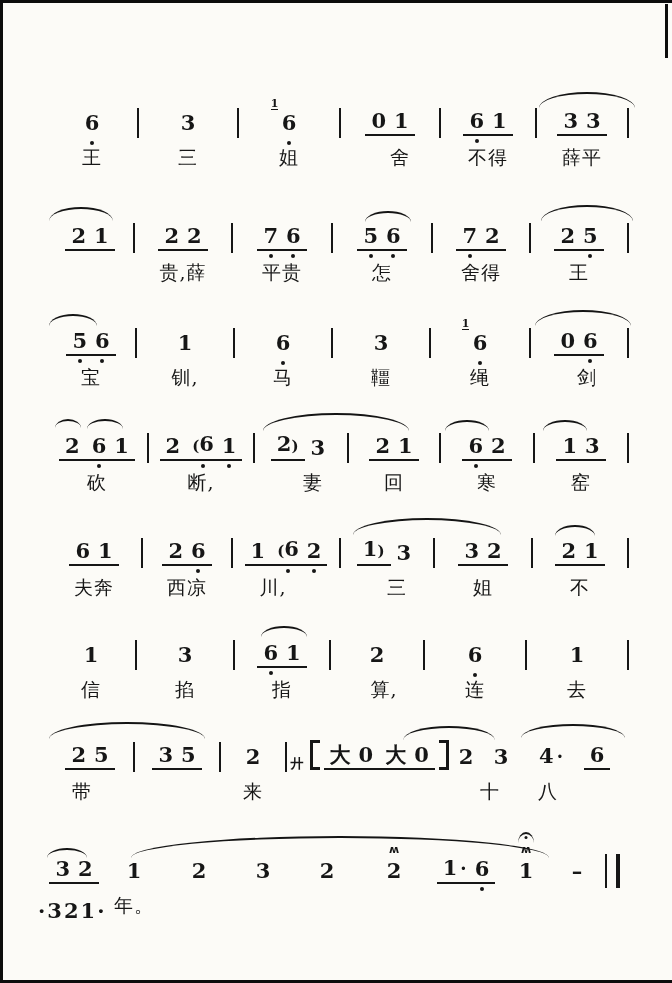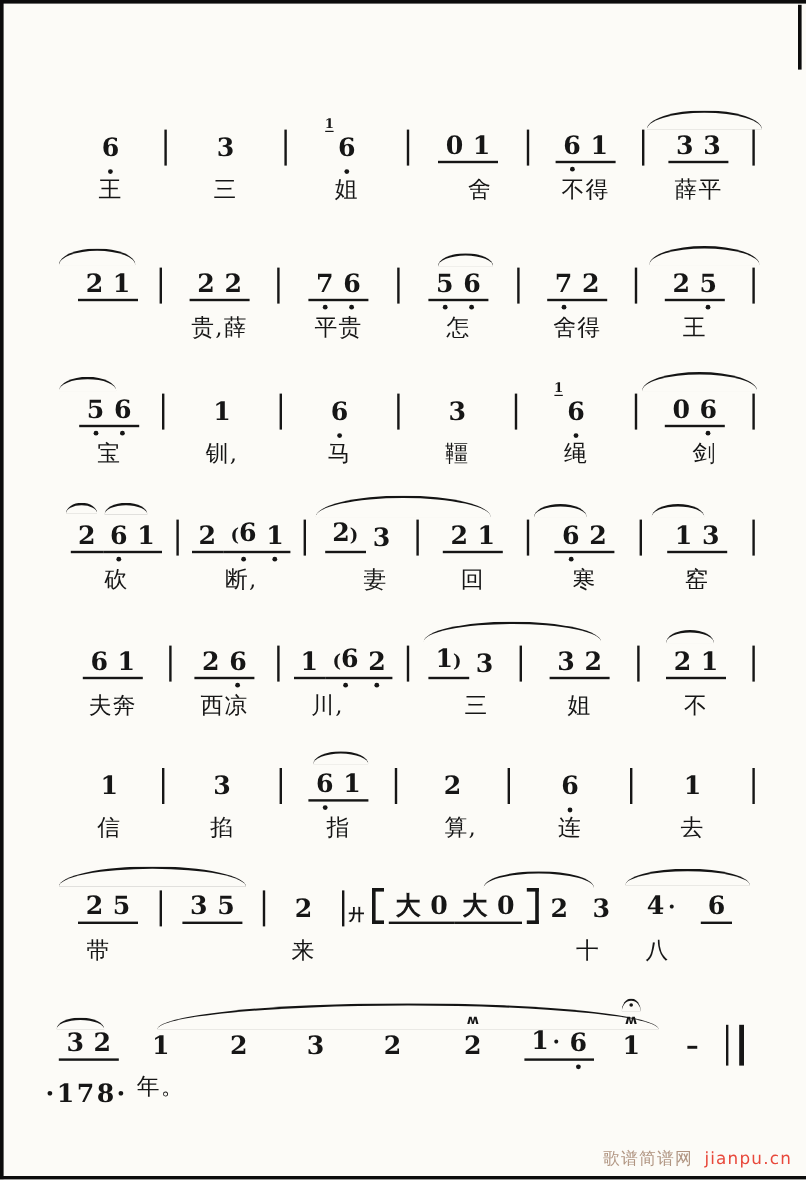--- a/index.html
+++ b/index.html
@@ -617,19 +617,15 @@
                 <span class="tok"><span class="n">–</span></span>
               </span>
             </div>
             <div class="ly"></div>
           </div>
           <div class="bar end"></div>
         </div>
       </div>
     </div>
 
-  <div class="pagenum">·178·</div>
+  <div class="pagenum">·321·</div>
 
-  <div class="watermark">
-    <span class="wm-name">歌谱简谱网</span>
-    <span class="wm-url">jianpu.cn</span>
-  </div>
 </div>
 
 </body></html>

